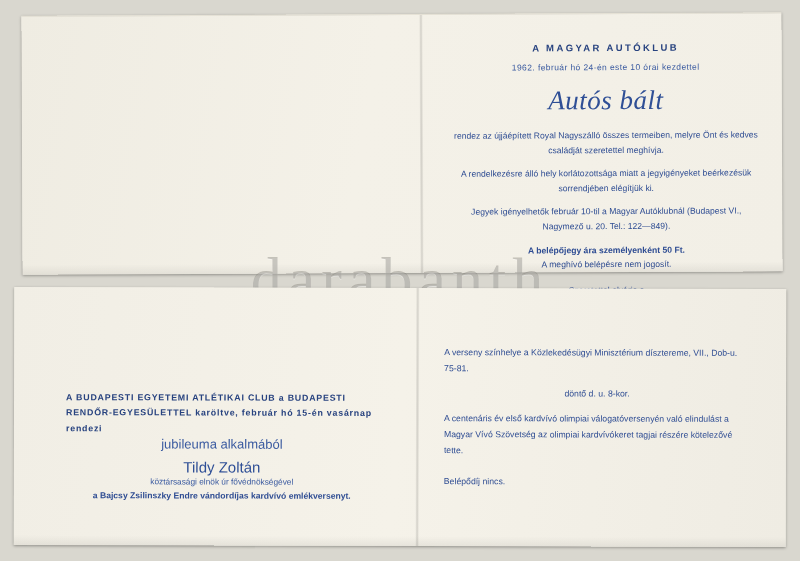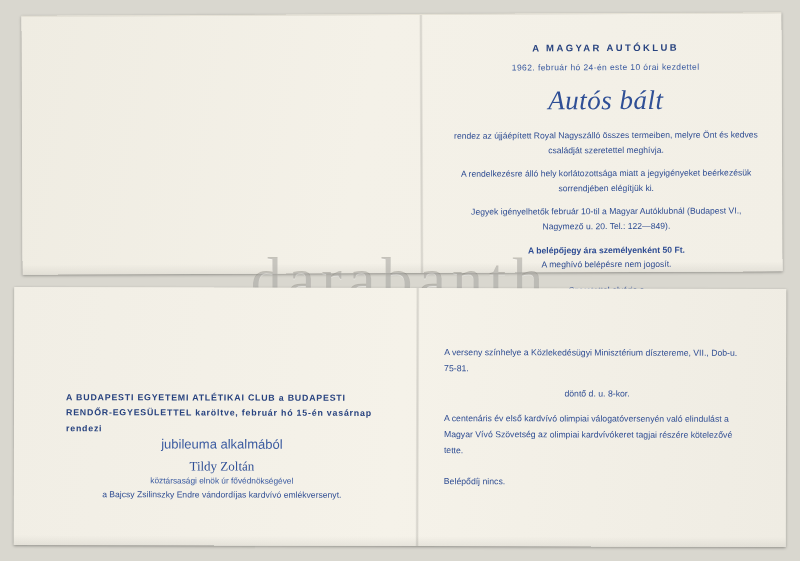--- a/index.html
+++ b/index.html
@@ -69,25 +69,25 @@
     margin-top:47px;
   }
   #beac .l1{font-size:8.8px;letter-spacing:.8px;font-weight:bold;color:#27427f;line-height:1.75;text-align:left;}
   #beac .l2{font-size:8.8px;letter-spacing:.5px;color:#2f4d93;margin-top:7px;text-align:left;}
   #beac .big{
     font-family:"Liberation Serif", serif;
     font-size:17px;color:#2f4f96;margin:9px 0 2px 0;letter-spacing:.3px;
   }
   #beac .jub{font-size:13px;color:#3a5aa0;}
   #beac .name{
-    font-family:Liberation Serif, serif;
-    font-size:13px;color:#2f4f96;margin:7px 0 1px 0;
+    font-family:Liberation Sans, sans-serif;
+    font-size:15px;color:#2f4f96;margin:7px 0 1px 0;
   }
   #beac .role{font-size:8.3px;color:#3a5aa0;}
-  #beac .memorial{font-size:8.6px;color:#2f4d93;margin-top:4px;}
+  #beac .memorial{font-size:8.6px;color:#2f4d93;margin-top:4px;font-weight:bold;}
   #beac .sign{font-size:9px;letter-spacing:.9px;color:#27427f;margin-top:13px;text-align:right;padding-right:26px;}
 
   
   #prog{
     position:absolute;left:18px;top:56px;width:306px;
     color:#2f4d93;font-size:8.7px;line-height:1.85;
   }
   #prog .ind{text-align:center;}
   #prog p{margin:0 0 9px 0;}
   #prog .last{margin-top:14px;}

